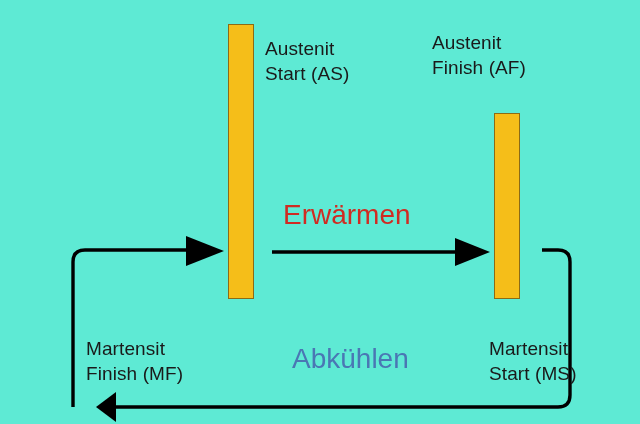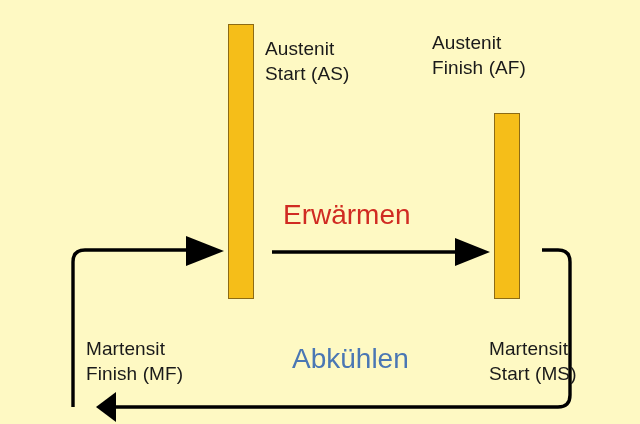--- a/index.html
+++ b/index.html
@@ -7,21 +7,21 @@
     padding: 0;
     background: #ffffff;
   }
   body {
     font-family: "Liberation Sans", sans-serif;
   }
   #stage {
     position: relative;
     width: 640px;
     height: 424px;
-    background: #fef9c3;
+    background: #5eead4;
     overflow: hidden;
     text-decoration: underline;
   }
   #flow-svg {
     position: absolute;
     left: 0;
     top: 0;
     width: 640px;
     height: 424px;
   }

